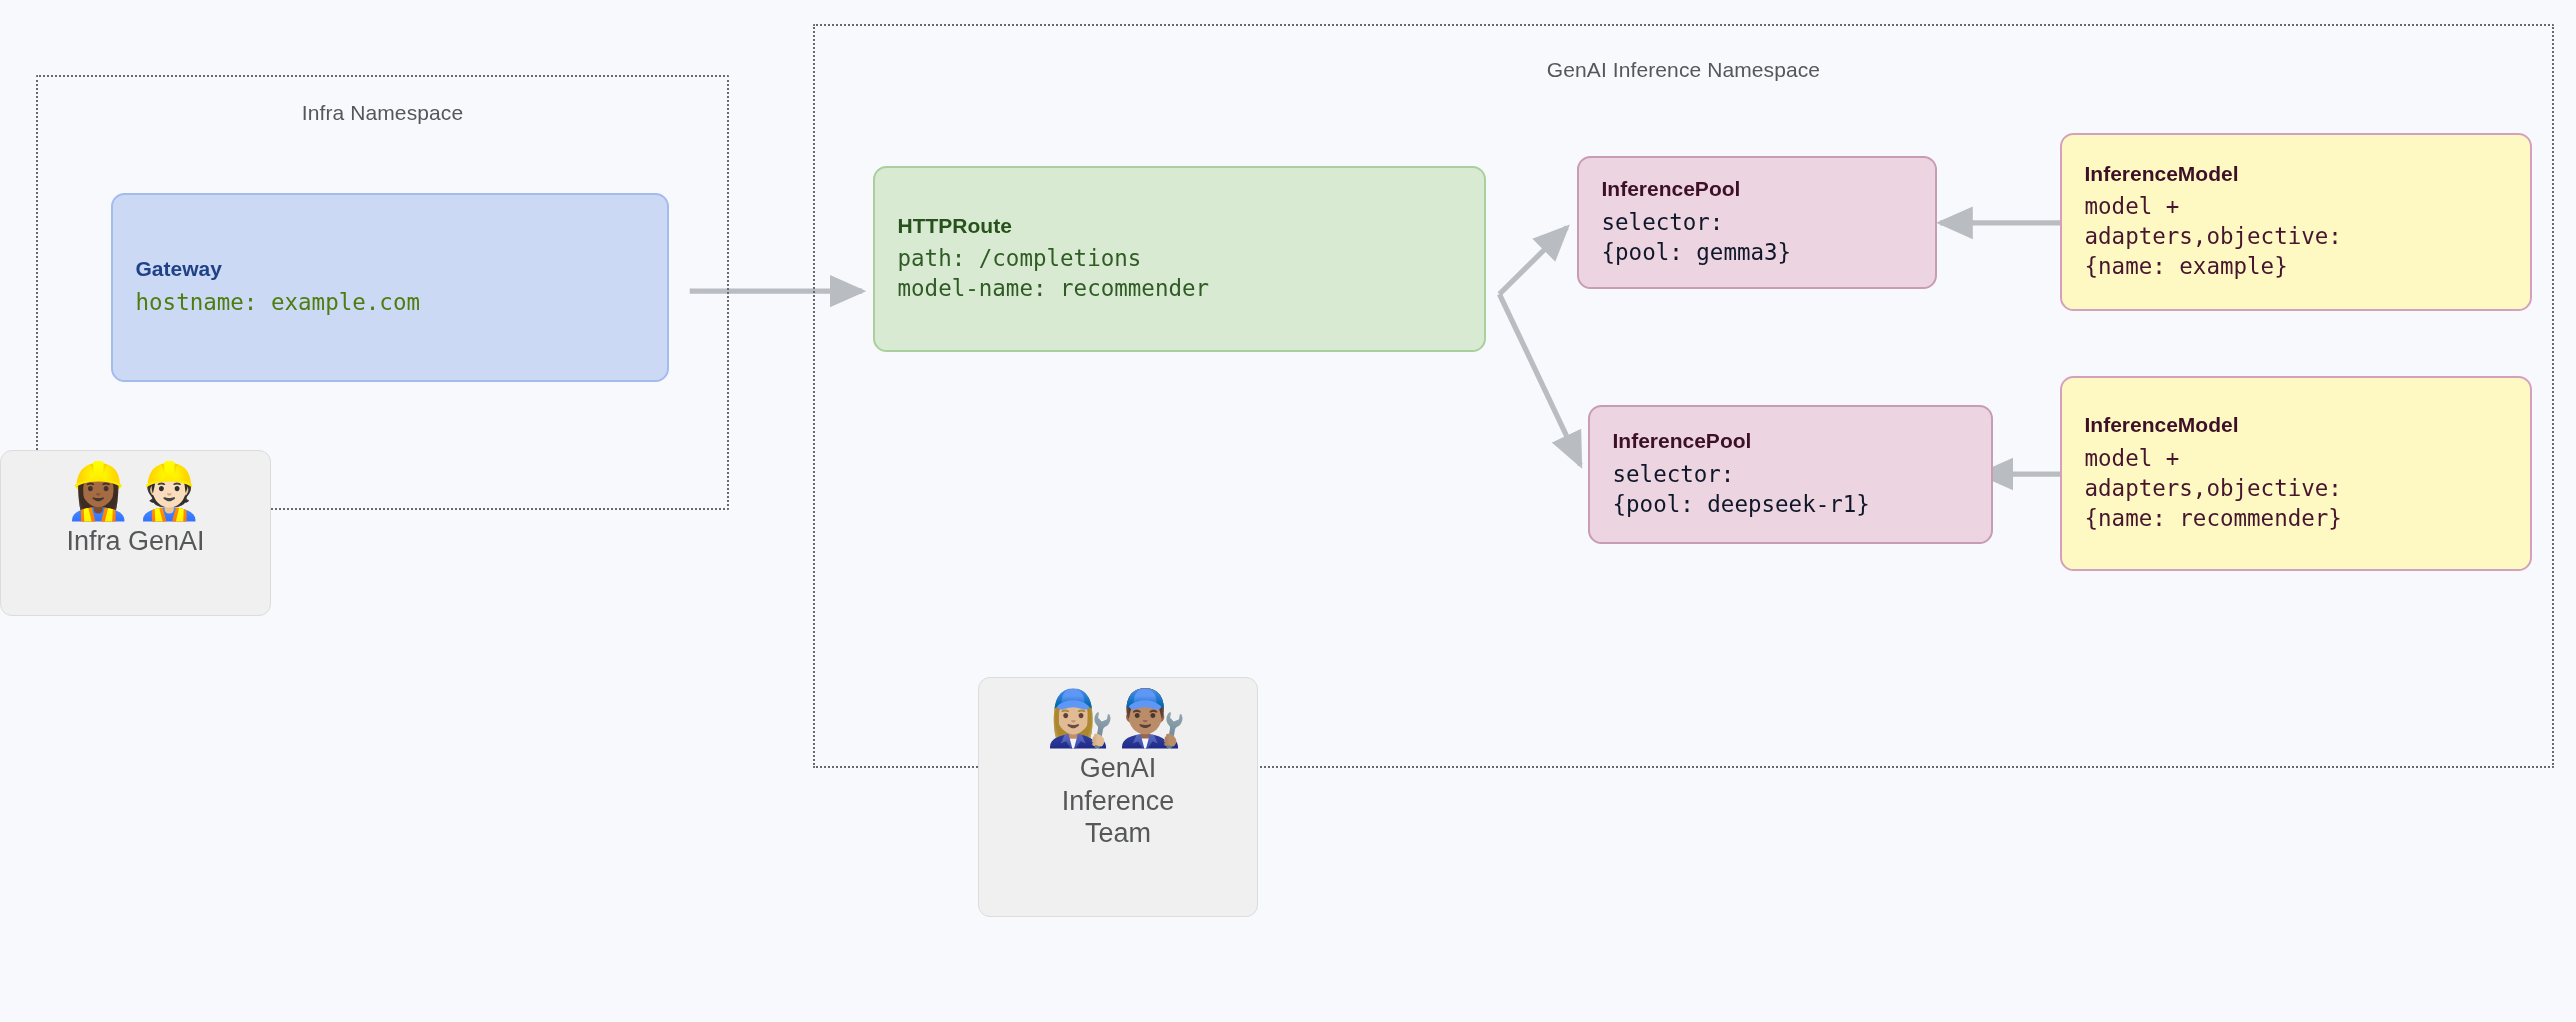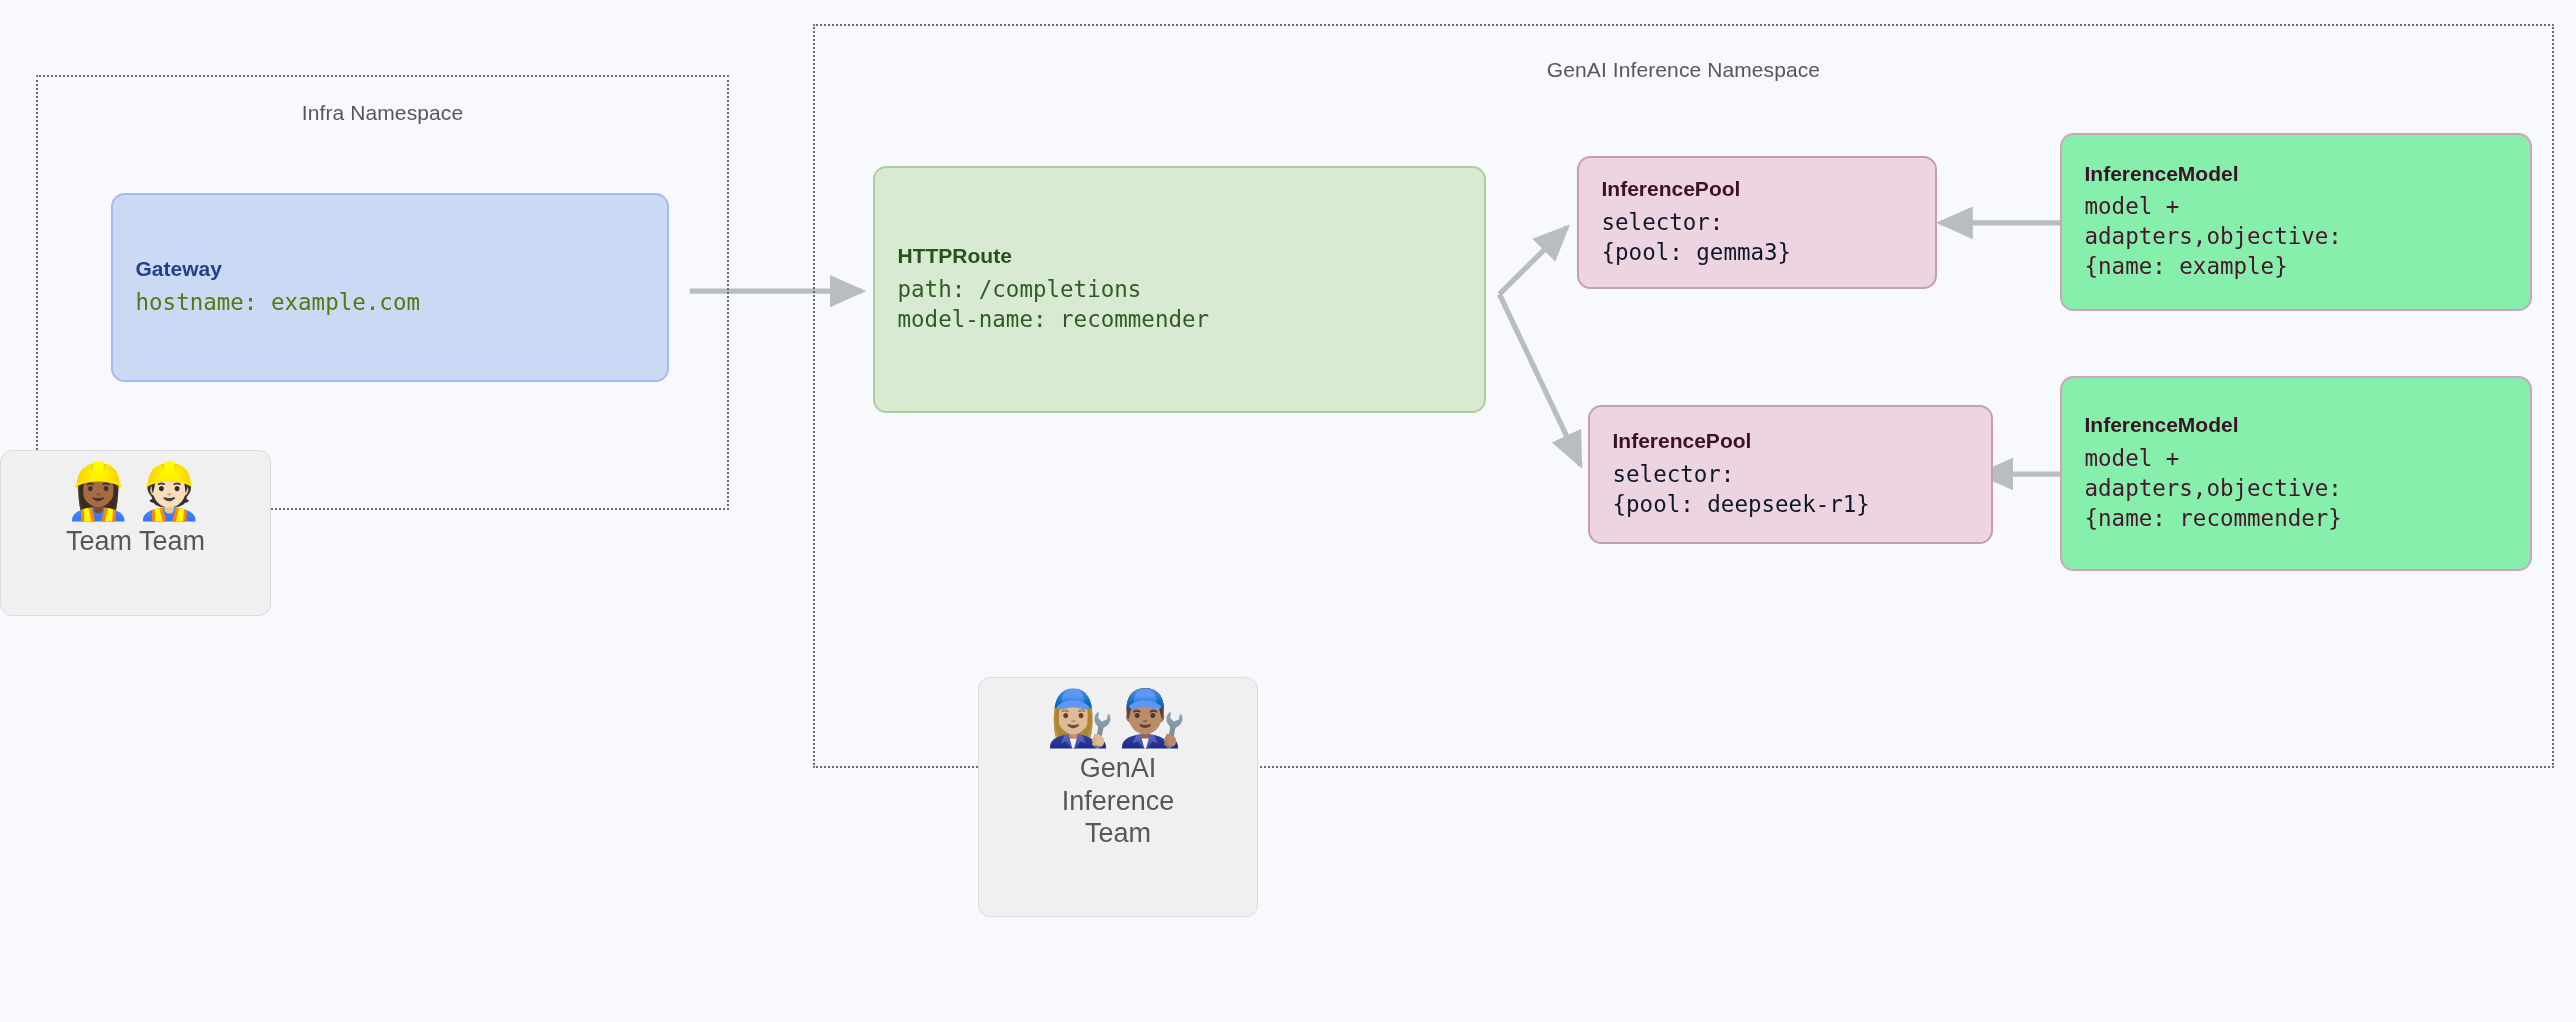--- a/index.html
+++ b/index.html
@@ -76,21 +76,21 @@
   .card.httproute .card-line  { color: #2f5c24; }
 
   .card.pool {
     background: #ecd4e0;
     border-color: #c79cb4;
   }
   .card.pool .card-title { color: #3d1027; }
   .card.pool .card-line  { color: #0f172a; }
 
   .card.model {
-    background: #86efac;
+    background: #fef9c3;
     border-color: #d4a1bd;
   }
   .card.model .card-title { color: #3d1027; }
   .card.model .card-line  { color: #47152d; }
 
   
   .team-card {
     position: absolute;
     box-sizing: border-box;
     background: #f0f0f0;
@@ -154,27 +154,27 @@
   <div class="ns-box" style="left:36px; top:75px; width:693px; height:435px;"></div>
   <div class="ns-title" style="left:36px; top:101px; width:693px;">Infra Namespace</div>
 
   <div class="card gateway" style="left:111px; top:193px; width:558px; height:189px;">
     <div class="card-title">Gateway</div>
     <div class="card-line">hostname: example.com</div>
   </div>
 
   <div class="team-card" style="left:0px; top:450px; width:271px; height:166px;">
     <div class="team-emojis">👷🏾‍♀️👷🏻</div>
-    <div class="team-label">Team Team</div>
+    <div class="team-label">Infra GenAI</div>
   </div>
 
   <div class="ns-box" style="left:813px; top:24px; width:1741px; height:744px;"></div>
   <div class="ns-title" style="left:813px; top:58px; width:1741px;">GenAI Inference Namespace</div>
 
-  <div class="card httproute" style="left:873px; top:166px; width:613px; height:247px;">
+  <div class="card httproute" style="left:873px; top:166px; width:613px; height:186px;">
     <div class="card-title">HTTPRoute</div>
     <div class="card-line">path: /completions</div>
     <div class="card-line">model-name: recommender</div>
   </div>
 
   <div class="card pool" style="left:1577px; top:156px; width:360px; height:133px;">
     <div class="card-title">InferencePool</div>
     <div class="card-line">selector:</div>
     <div class="card-line">{pool: gemma3}</div>
   </div>

